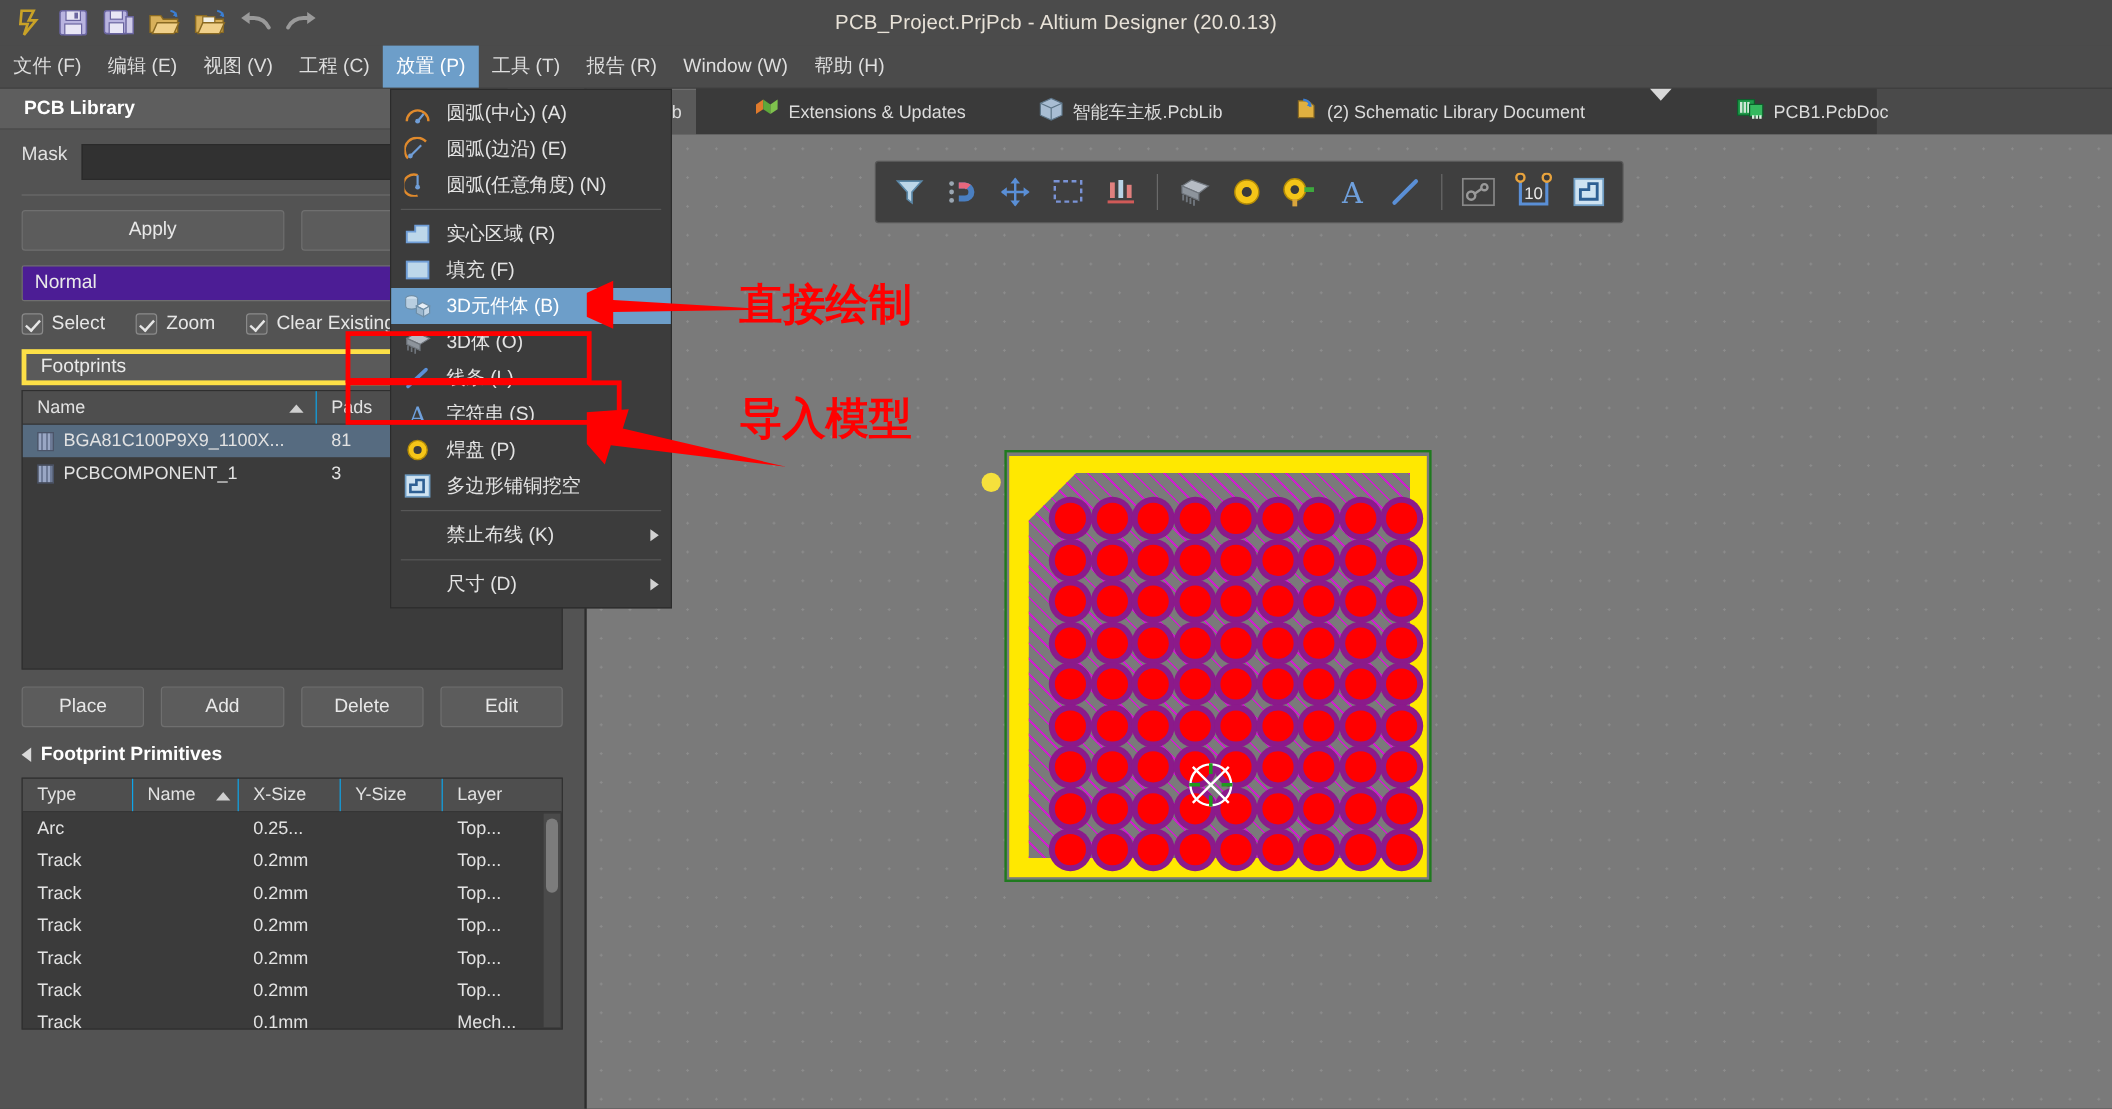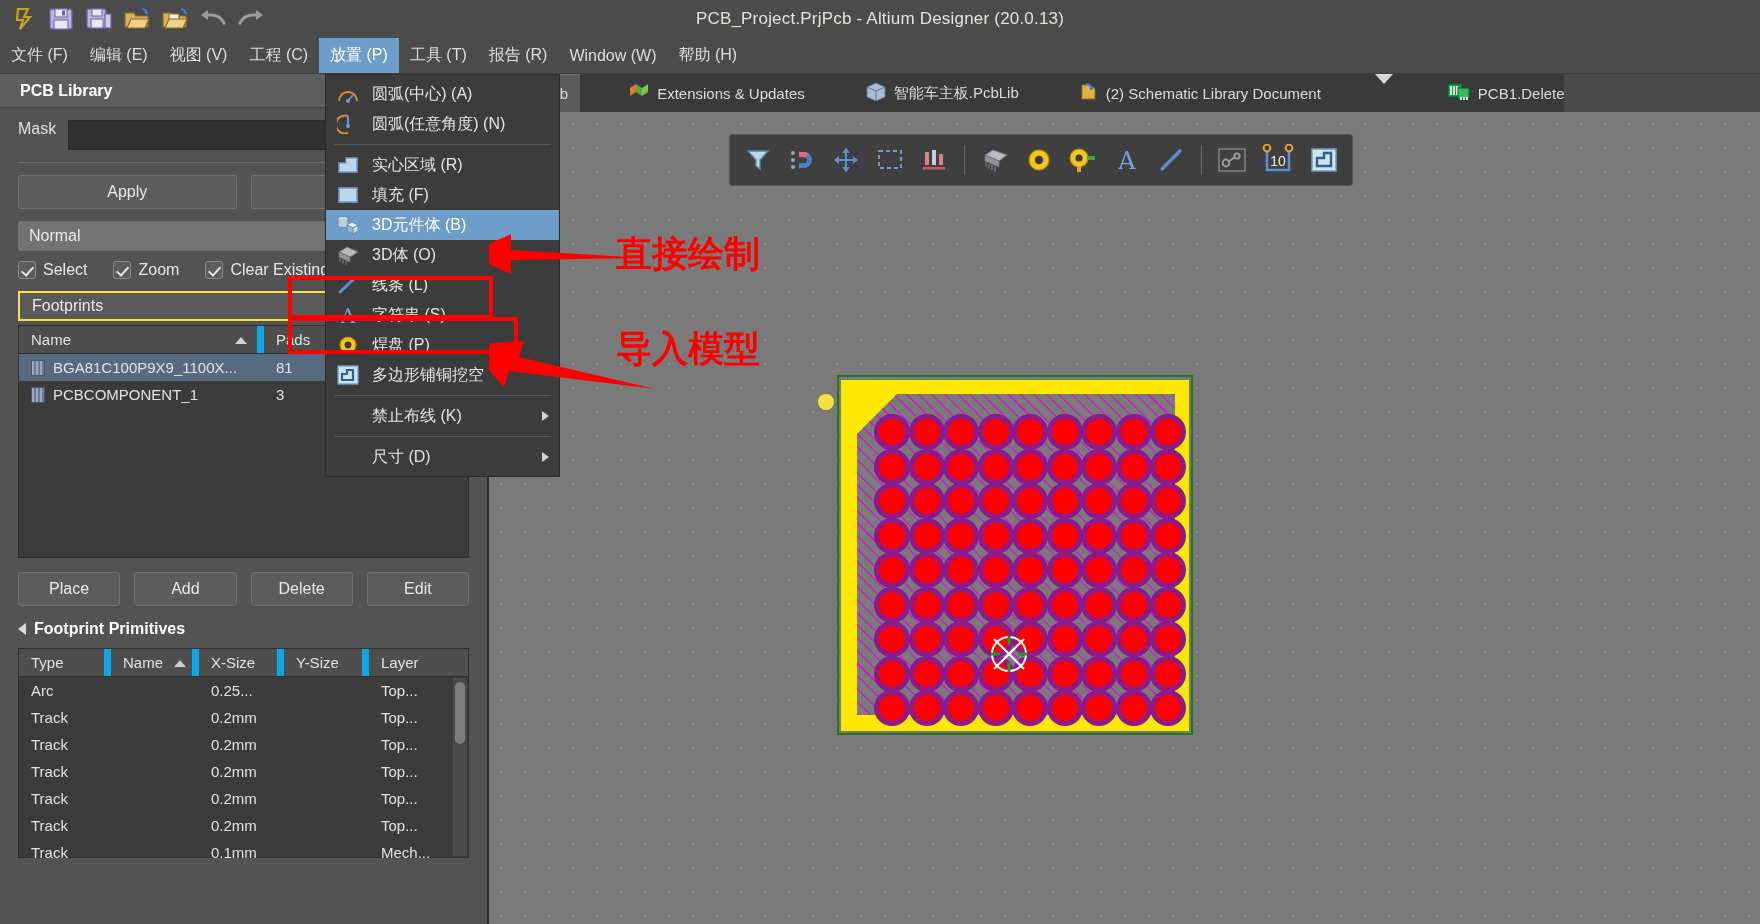--- a/index.html
+++ b/index.html
@@ -61,47 +61,47 @@
   .mask-label { color: #e0e0e0; font-size: 16px; }
   .mask-input { flex: 1; height: 30px; background: #313131; border: 1px solid #2a2a2a; }
   .hr { height: 1px; background: #6a6a6a; margin: 6px 18px 0 18px; }
   .btn-row { display: flex; gap: 14px; padding: 12px 18px 0 18px; }
   .pbtn {
     flex: 1; height: 34px; background: #5c5c5c; border: 1px solid #6f6f6f;
     border-radius: 3px; color: #e8e8e8; font-size: 16px;
     display: flex; align-items: center; justify-content: center; cursor: default;
   }
   .combo {
-    margin: 12px 18px 0 18px; height: 30px; background: #737373;
+    margin: 12px 18px 0 18px; height: 30px; background: #4c1d95;
     border: 1px solid #6f6f6f; border-radius: 2px; display: flex; align-items: center;
     padding-left: 10px; color: #eaeaea; font-size: 16px;
   }
   .chk-row { display: flex; align-items: center; gap: 8px; padding: 10px 18px 0 18px; }
   .chk { display: flex; align-items: center; gap: 7px; margin-right: 18px; }
   .chkbox {
     width: 18px; height: 18px; background: #5c5c5c; border: 1px solid #8a8a8a;
     border-radius: 3px; position: relative;
   }
   .chkbox::after {
     content: ""; position: absolute; left: 5px; top: 2px; width: 5px; height: 10px;
     border: solid #e6e6e6; border-width: 0 2px 2px 0; transform: rotate(42deg);
   }
   .chk-label { color: #e6e6e6; font-size: 16px; }
   .grp-hdr {
     margin: 12px 18px 0 18px; height: 30px; background: #5a5a5a;
-    border: 2px solid #fde047; display: flex; align-items: center;
+    border: 4px solid #fde047; display: flex; align-items: center;
     padding-left: 12px; color: #eaeaea; font-size: 16px;
   }
   .tbl {
     margin: 4px 18px 0 18px; background: #3b3b3b; border: 1px solid #2f2f2f;
   }
   .tbl-head { display: flex; height: 28px; background: #4e4e4e; border-bottom: 1px solid #303030; }
   .th {
     color: #e2e2e2; font-size: 15px; display: flex; align-items: center;
-    padding-left: 12px; border-right: 7px solid #0ea5e9; position: relative;
+    padding-left: 12px; border-right: 1px solid #0ea5e9; position: relative;
   }
   .th .sortarrow { width: 0; height: 0; border-left: 6px solid transparent; border-right: 6px solid transparent; border-bottom: 7px solid #cfcfcf; position: absolute; right: 10px; top: 11px; }
   .tr { display: flex; height: 27px; align-items: center; }
   .tr.sel { background: #566b80; }
   .td { color: #e2e2e2; font-size: 15px; padding-left: 12px; display: flex; align-items: center; gap: 8px; }
   .fp-icon {
     width: 14px; height: 16px;
     background: linear-gradient(90deg,#9aa7c4 0 2px,#6d7a96 2px 4px,#9aa7c4 4px 6px,#6d7a96 6px 8px,#9aa7c4 8px 10px,#6d7a96 10px 12px,#9aa7c4 12px 14px);
     border: 1px solid #4b5468;
   }
@@ -313,21 +313,21 @@
               <rect x="9" y="4" width="2" height="9"></rect>
             </g>
             <rect x="11" y="6" width="11" height="10" fill="#35b95f" stroke="#0d5f2c" stroke-width="1"></rect>
             <g fill="#d9f2df">
               <rect x="13" y="15" width="2" height="3"></rect>
               <rect x="16" y="15" width="2" height="3"></rect>
               <rect x="19" y="15" width="2" height="3"></rect>
             </g>
           </svg>
       </span>
-      <span>PCB1.Delete</span>
+      <span>PCB1.PcbDoc</span>
     </div>
   </div>
 
   <div class="left-panel">
     <div class="panel-header">PCB Library</div>
 
     <div class="mask-row">
       <span class="mask-label">Mask</span>
       <div class="mask-input"></div>
     </div>
@@ -683,20 +683,30 @@
             <path d="M2 17 A9 9 0 0 1 20 17" fill="none" stroke="#e08a2c" stroke-width="2"></path>
             <path d="M11 17 L16 11" stroke="#6f9dd6" stroke-width="1.8"></path>
             <circle cx="11" cy="17" r="2" fill="#6f9dd6"></circle>
           </svg>
       </span>
       <span class="dd-label">圆弧(中心) (A)</span>
     </div>
     <div class="dd-item">
       <span class="dd-icon">
         <svg width="22" height="20" viewBox="0 0 22 20">
+            <path d="M3 18 A9 9 0 0 1 18 4" fill="none" stroke="#e08a2c" stroke-width="2"></path>
+            <path d="M5 16 L14 7" stroke="#6f9dd6" stroke-width="1.8"></path>
+            <circle cx="5" cy="16" r="2" fill="#6f9dd6"></circle>
+          </svg>
+      </span>
+      <span class="dd-label">圆弧(边沿) (E)</span>
+    </div>
+    <div class="dd-item">
+      <span class="dd-icon">
+        <svg width="22" height="20" viewBox="0 0 22 20">
             <path d="M11 2 A9 9 0 1 0 11 19" fill="none" stroke="#e08a2c" stroke-width="2"></path>
             <path d="M11 2 L11 12" stroke="#6f9dd6" stroke-width="1.8"></path>
             <circle cx="11" cy="12" r="2" fill="#6f9dd6"></circle>
           </svg>
       </span>
       <span class="dd-label">圆弧(任意角度) (N)</span>
     </div>
 
     <div class="dd-sep"></div>
 

